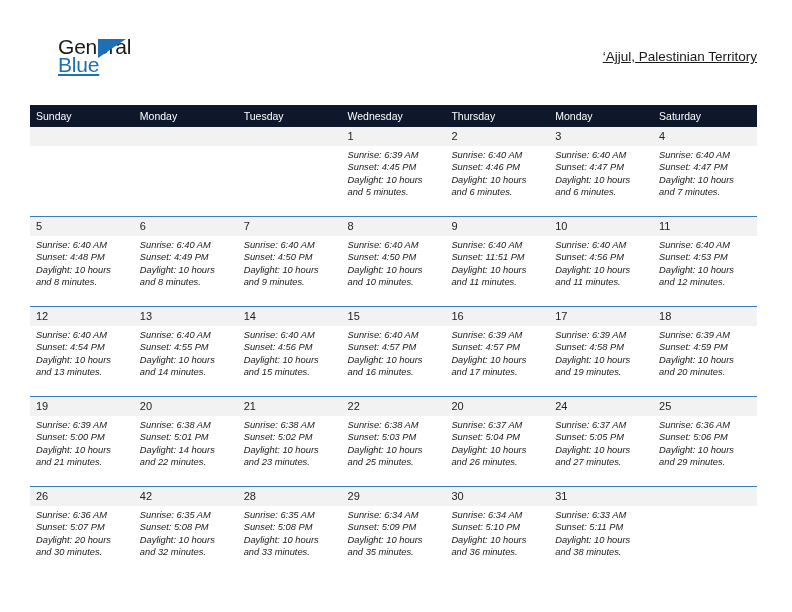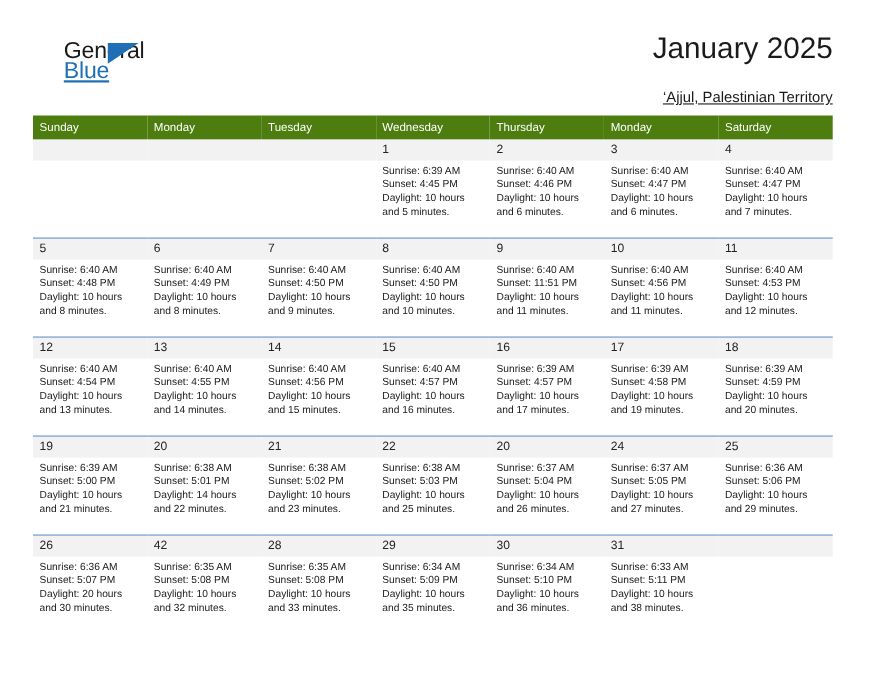--- a/index.html
+++ b/index.html
@@ -91,21 +91,21 @@
   
   .calendar {
     position: absolute;
     left: 30px;
     top: 105px;
     width: 727px;
     border-collapse: collapse;
     table-layout: fixed;
   }
   .calendar th {
-    background: #4d7c0f;
+    background: #0f172a;
     color: #ffffff;
     font-size: 10.5px;
     font-weight: normal;
     text-align: left;
     padding: 5px 0 5px 6px;
     height: 10px;
     vertical-align: middle;
   }
   .calendar td {
     width: 103.85px;
@@ -130,20 +130,21 @@
     line-height: 13px;
   }
   .day-num.empty {
     color: transparent;
   }
   .day-body {
     padding: 3px 5px 0 6px;
     font-size: 9.3px;
     line-height: 12.3px;
     color: #1a1a1a;
+    font-style: italic;
   }
   .day-body div {
     white-space: nowrap;
   }
   .day-body .daylight-line {
     white-space: normal;
   }
 </style>
 </head>
 <body>
@@ -152,21 +153,20 @@
 
   <div class="header">
 
     <div class="logo">
       <span class="logo-general">General</span>
       <span class="logo-triangle"></span>
       <span class="logo-blue">Blue</span>
     </div>
 
     <div class="title-block">
-      <div class="cal-title">January 2025</div>
       <div class="cal-subtitle">‘Ajjul, Palestinian Territory</div>
     </div>
 
   </div>
 
   <table class="calendar">
     <thead>
       <tr id="weekday-header-row">
           <th>Sunday</th>
           <th>Monday</th>

